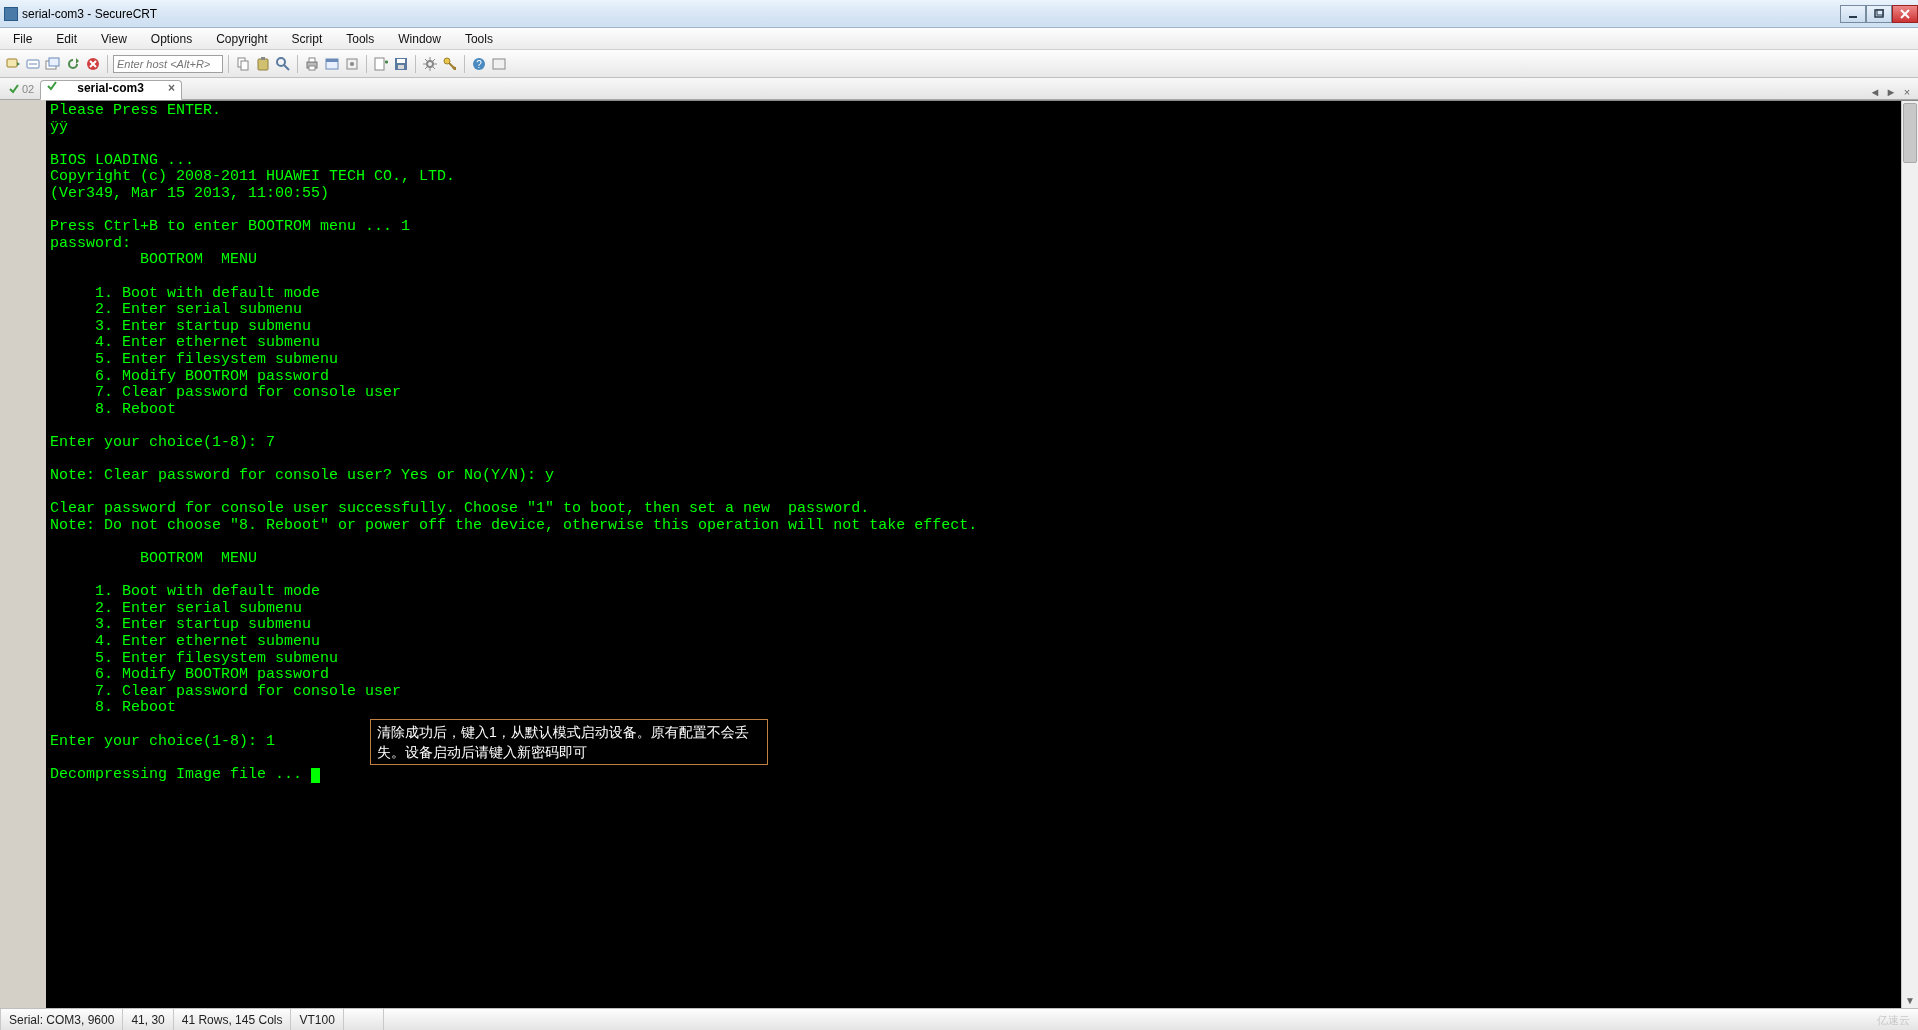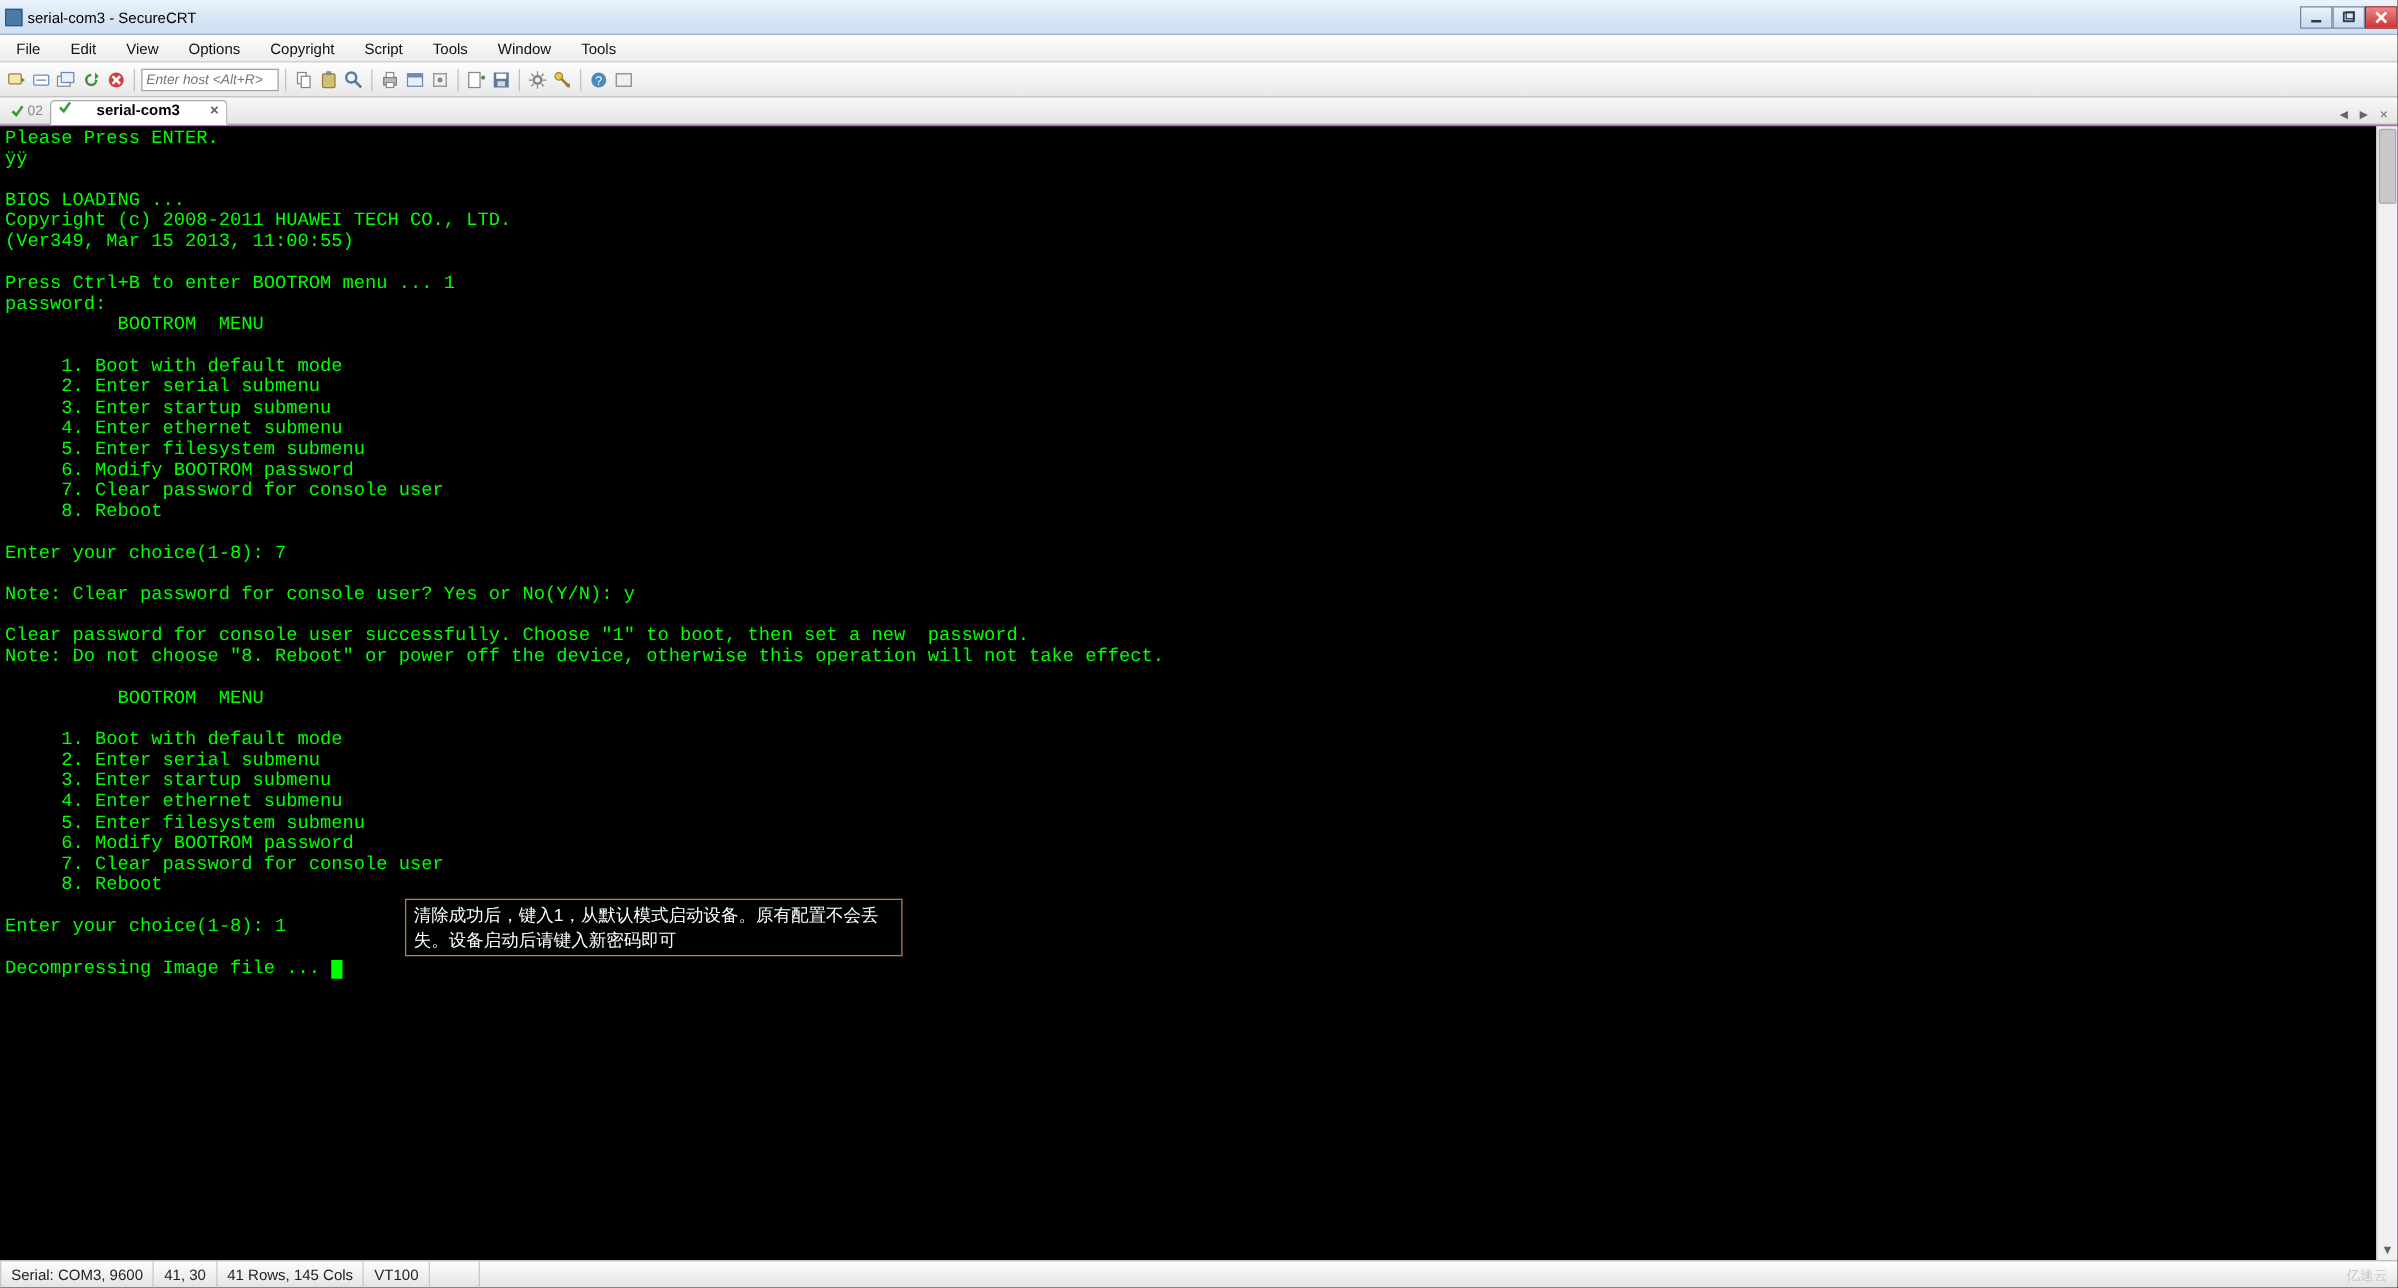--- a/index.html
+++ b/index.html
@@ -128,23 +128,24 @@
 .tabbar .nav {
   margin-left: auto;
   display:flex; align-items:center; gap:2px; padding-right:4px;
 }
 .tabbar .nav .arrow { width:14px; height:14px; color:#666; font-size:11px; display:flex;align-items:center;justify-content:center;}
 
 
 .terminal-wrap {
   flex: 1;
   display: flex;
-  background: #d946ef;
+  background: #0ea5e9;
   border-top: 1px solid #888;
   position: relative;
+  margin-left: 46px;
 }
 .terminal {
   flex: 1;
   background: #000;
   color: #00ff00;
   font-family: "Courier New", monospace;
   font-size: 15px;
   line-height: 16.6px;
   padding: 2px 4px;
   white-space: pre;

